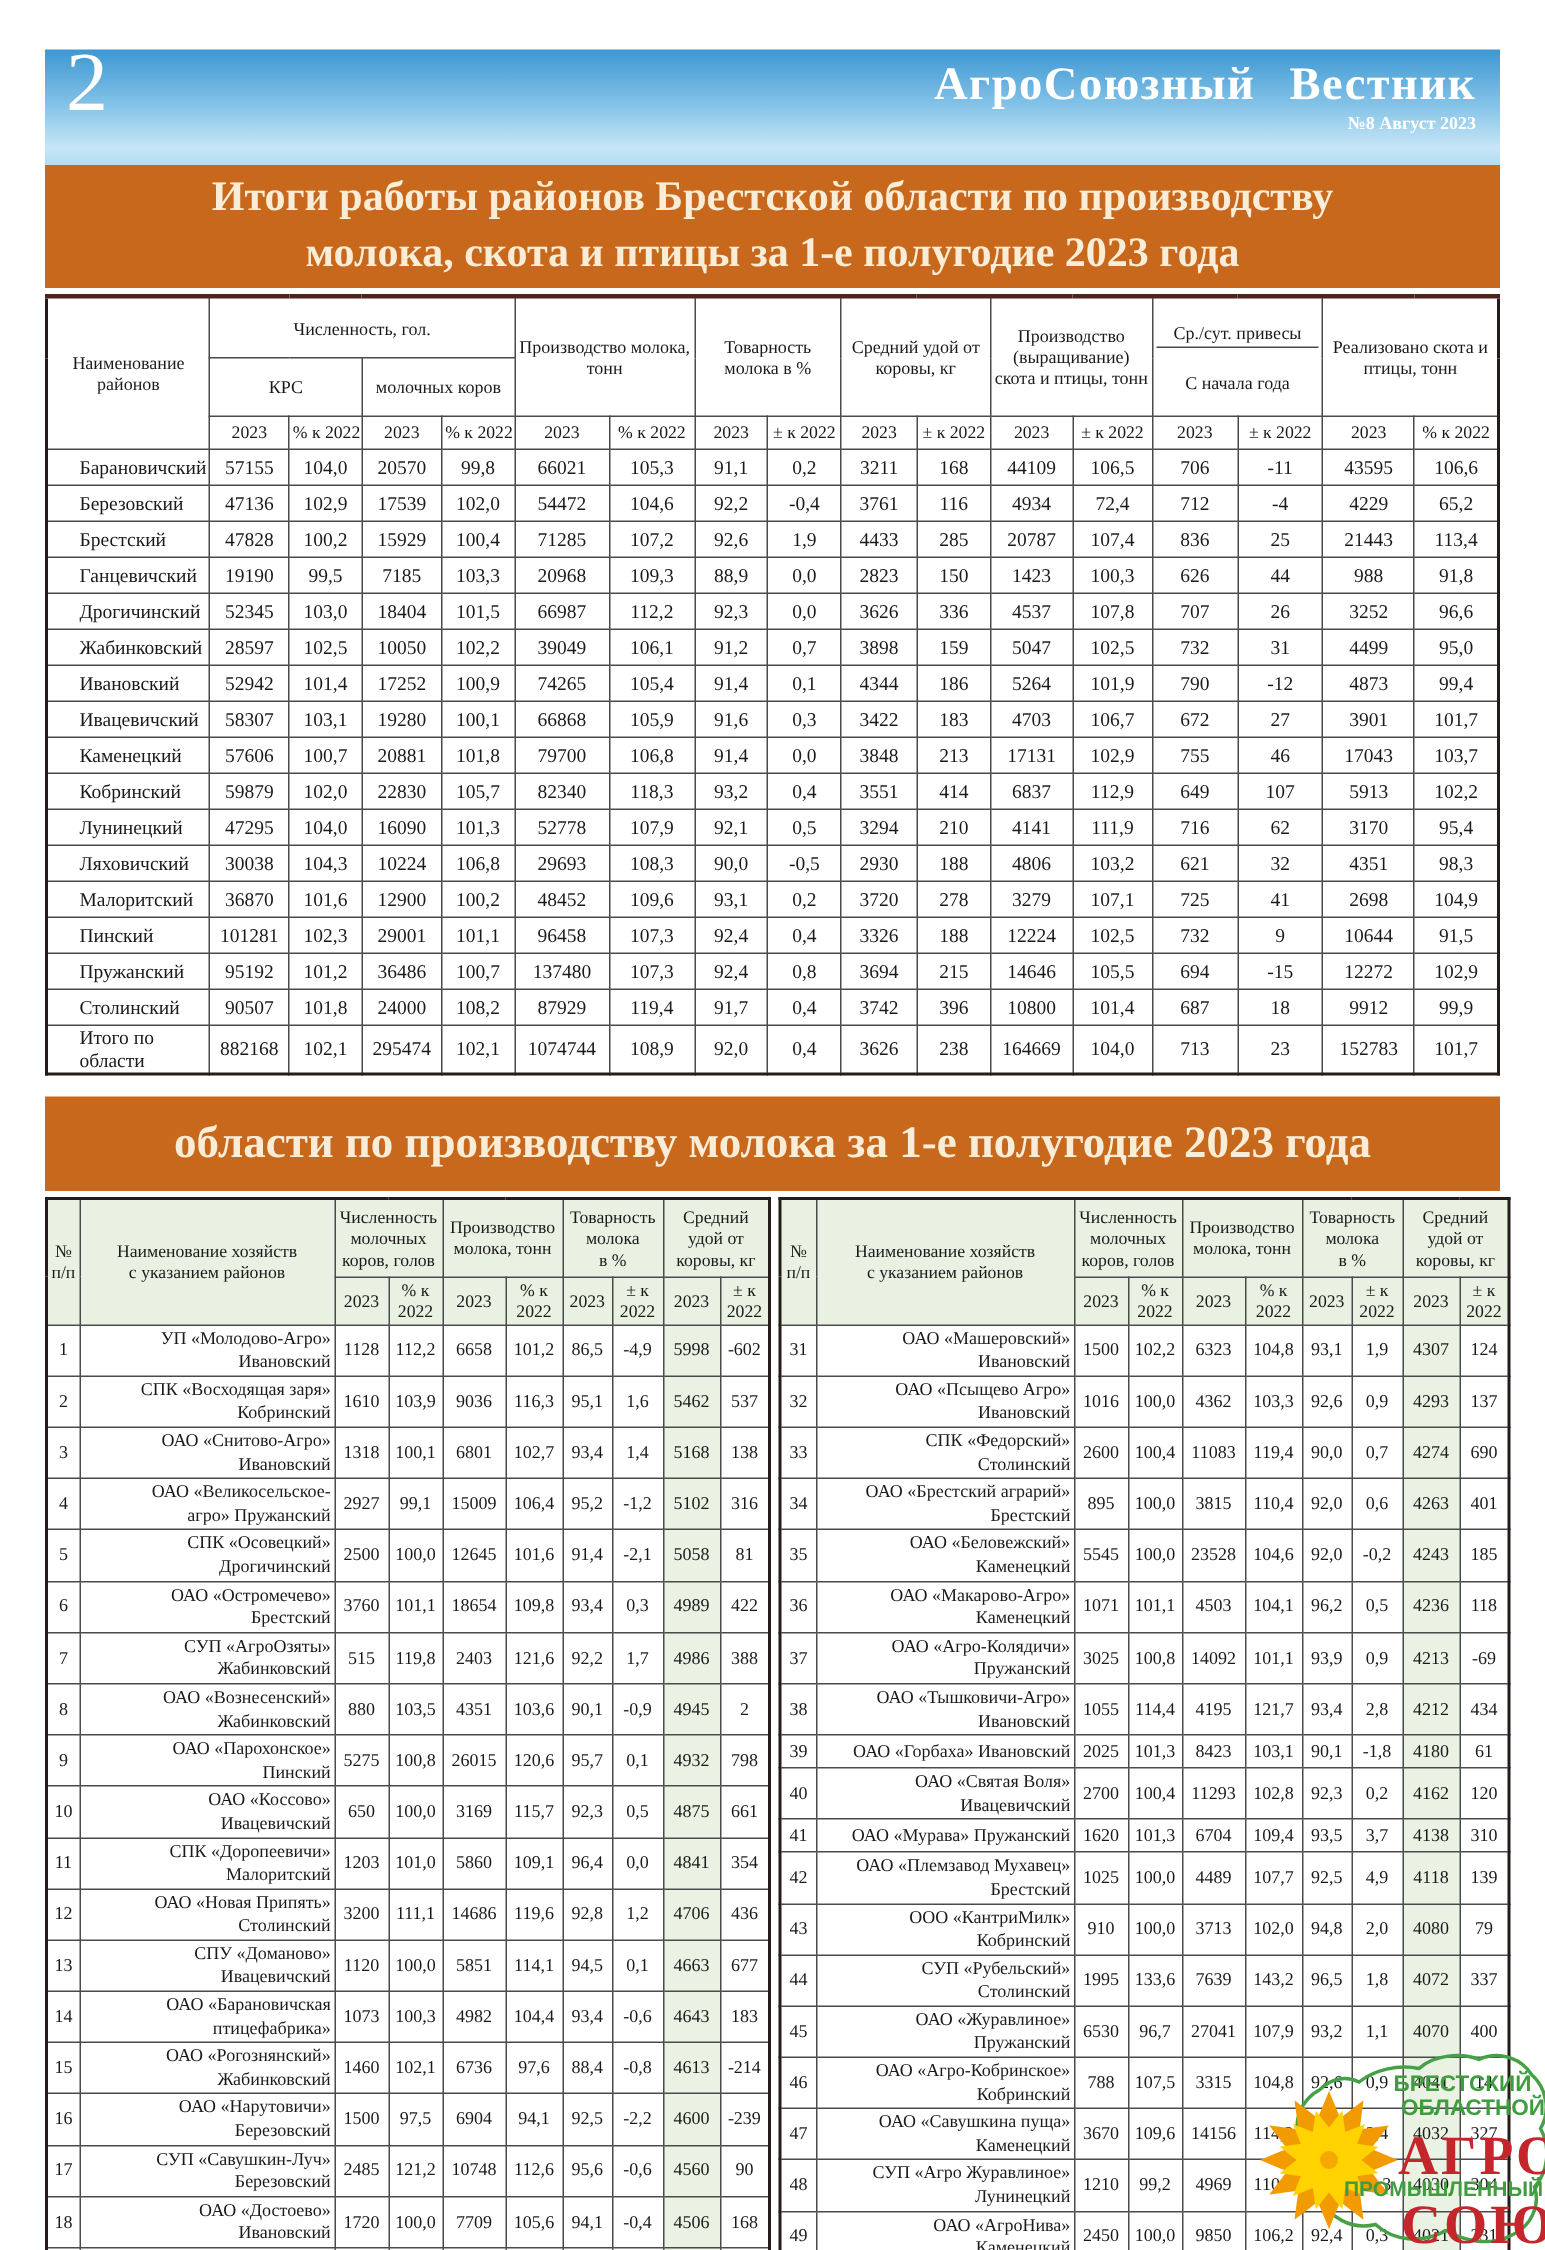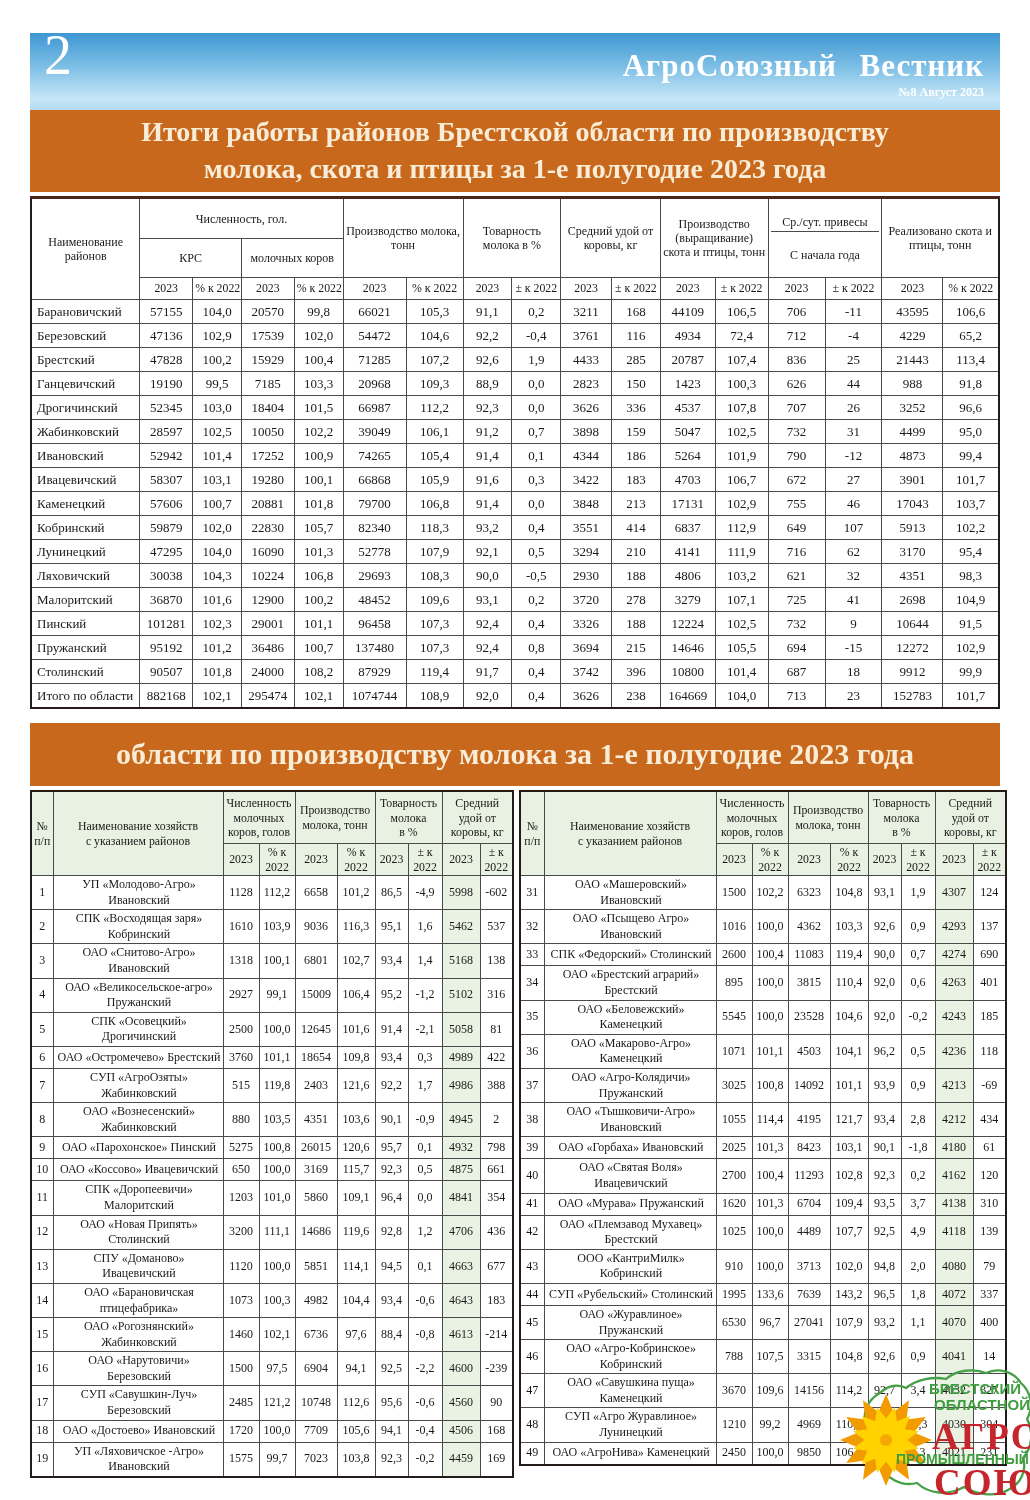--- a/index.html
+++ b/index.html
@@ -11,55 +11,55 @@
   .content{position:absolute;left:30px;top:33px;width:970px;}
 
   
   .blueband{
     position:relative;height:77px;
     background:linear-gradient(180deg,#3e97d3 0%,#7fc0e6 45%,#c6e6f7 85%,#b3dcf2 100%);
   }
   .pagenum{
     position:absolute;left:14px;top:-6px;color:#ffffff;font-size:56px;font-weight:400;line-height:1;
   }
-  .masthead{position:absolute;right:16px;top:16px;text-align:right;color:#ffffff;}
+  .masthead{position:absolute;right:16px;top:6px;text-align:right;color:#ffffff;}
   .masthead .mtitle{font-size:31px;font-weight:bold;word-spacing:14px;letter-spacing:1px;line-height:1.1;}
   .masthead .missue{font-size:12px;font-weight:bold;margin-top:2px;}
 
   
   .banner{
     background:#c8681d;color:#f9edd7;text-align:center;font-weight:bold;
   }
   .banner1{font-size:28px;line-height:1.33;padding:3px 8px 5px 8px;}
   .banner2{font-size:30px;line-height:1.5;padding:8px 10px 10px 10px;margin-top:14px;}
 
   
   table{border-collapse:collapse;}
   .t1{width:970px;margin-top:4px;table-layout:fixed;font-size:13px;
       border:2px solid #241c19;border-top:3px solid #4c241c;}
   .t1 th,.t1 td{border:1px solid #4a4a4a;}
   .t1 th{font-weight:400;font-size:12px;text-align:center;vertical-align:middle;
          padding:1px 2px;line-height:1.18;white-space:pre-line;}
   .t1 th.yr{white-space:nowrap;font-size:11.8px;height:19px;}
   .t1 td{padding:1px 3px;text-align:center;height:21px;line-height:1.1;}
-  .t1 td.name{text-align:left;padding-left:5px;}
+  .t1 td.name{text-align:left;padding-left:21px;}
   .t1 th.split div:first-child{border-bottom:1px solid #4a4a4a;padding-bottom:2px;margin-bottom:2px;}
 
   
   .twrap{display:flex;gap:5px;margin-top:4px;align-items:flex-start;}
   .t2{table-layout:fixed;font-size:12px;border:2px solid #241c19;}
   .t2l{width:480px;}
   .t2r{width:485px;}
   .t2 th,.t2 td{border:1px solid #4a4a4a;}
   .t2 th{background:#e9f1e2;font-weight:400;font-size:11.8px;line-height:1.22;
          padding:1px 1px;text-align:center;vertical-align:middle;white-space:pre-line;}
   .t2 th.grp{height:49px;}
   .t2 th.yr{height:26px;}
   .t2 td{padding:1px 2px;text-align:center;line-height:1.3;height:19px;}
-  .t2 td.name{text-align:center;padding-left:4px;font-size:12px;}
+  .t2 td.name{text-align:right;padding-left:22px;font-size:12px;}
   .t2 td.green{background:#eaf2e3;}
 
   
   .logo{position:absolute;left:836px;top:1360px;width:200px;height:142px;z-index:5;}
   .logo text{font-weight:bold;}
   .logo .green{fill:#3f9c3f;font-family:"Liberation Sans","DejaVu Sans",sans-serif;}
   .logo .red{fill:#c5262c;font-family:"Liberation Serif","DejaVu Serif",serif;letter-spacing:2px;}
 </style>
 </head>
 <body>

